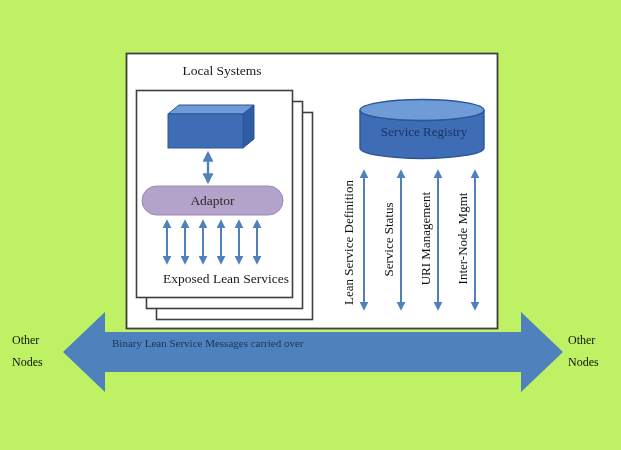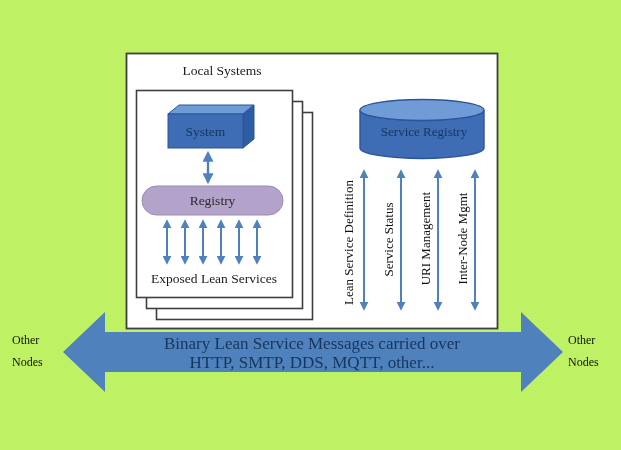--- a/index.html
+++ b/index.html
@@ -11,22 +11,22 @@
   .lbl{
     position:absolute;color:#1a1a1a;font-size:13.5px;line-height:15px;
     text-align:center;white-space:nowrap;
   }
   .navy{color:#17365d;}
   .vlabel{
     position:absolute;color:#111111;font-size:13px;text-align:center;white-space:nowrap;
     transform:rotate(-90deg);transform-origin:center center;height:15px;line-height:15px;
   }
   .busText{
-    position:absolute;left:112px;top:334px;width:400px;text-align:center;
-    color:#17365d;font-size:17px;line-height:19px;
+    position:absolute;left:112px;top:334px;width:400px;text-align:left;
+    color:#17365d;font-size:11px;line-height:19px;
   }
   .nodeText{
     position:absolute;top:329px;width:56px;color:#111111;font-size:12px;
     line-height:22px;white-space:pre-line;text-align:left;
   }
 </style>
 </head>
 <body>
 
 <div id="stage">
@@ -65,36 +65,34 @@
     <line x1="364" y1="171" x2="364" y2="309" stroke="#4f81bd" stroke-width="2" marker-start="url(#ah)" marker-end="url(#ah)"></line>
     <line x1="401" y1="171" x2="401" y2="309" stroke="#4f81bd" stroke-width="2" marker-start="url(#ah)" marker-end="url(#ah)"></line>
     <line x1="438" y1="171" x2="438" y2="309" stroke="#4f81bd" stroke-width="2" marker-start="url(#ah)" marker-end="url(#ah)"></line>
     <line x1="475" y1="171" x2="475" y2="309" stroke="#4f81bd" stroke-width="2" marker-start="url(#ah)" marker-end="url(#ah)"></line>
 
     <polygon points="63,352 105,312 105,332 521,332 521,312 563,352 521,392 521,372 105,372 105,392" fill="#4f81bd"></polygon>
   </svg>
 
   <div class="lbl" style="left:152px;top:63px;width:140px;">Local Systems</div>
 
-  <div class="lbl navy" style="left:168px;top:124px;width:75px;">System</div>
 
-  <div class="lbl" style="left:142px;top:193px;width:141px;color:#2b2b2b;">Registry</div>
+  <div class="lbl" style="left:142px;top:193px;width:141px;color:#2b2b2b;">Adaptor</div>
 
-  <div class="lbl" style="left:136px;top:271px;width:156px;">Exposed Lean Services</div>
+  <div class="lbl" style="left:148px;top:271px;width:156px;">Exposed Lean Services</div>
 
   <div class="lbl navy" style="left:360px;top:124px;width:128px;font-size:13px;">Service Registry</div>
 
   <div class="vlabel" style="left:268px;top:235px;width:160px;">Lean Service Definition</div>
   <div class="vlabel" style="left:338px;top:232px;width:100px;">Service Status</div>
   <div class="vlabel" style="left:365px;top:231px;width:120px;">URI Management</div>
   <div class="vlabel" style="left:406px;top:231px;width:112px;">Inter-Node Mgmt</div>
 
   <div class="busText">
     <div>Binary Lean Service Messages carried over</div>
-    <div>HTTP, SMTP, DDS, MQTT, other...</div>
   </div>
 
   <div class="nodeText" style="left:12px;">Other
 Nodes</div>
   <div class="nodeText" style="left:568px;">Other
 Nodes</div>
 
 </div>
 
 </body></html>

